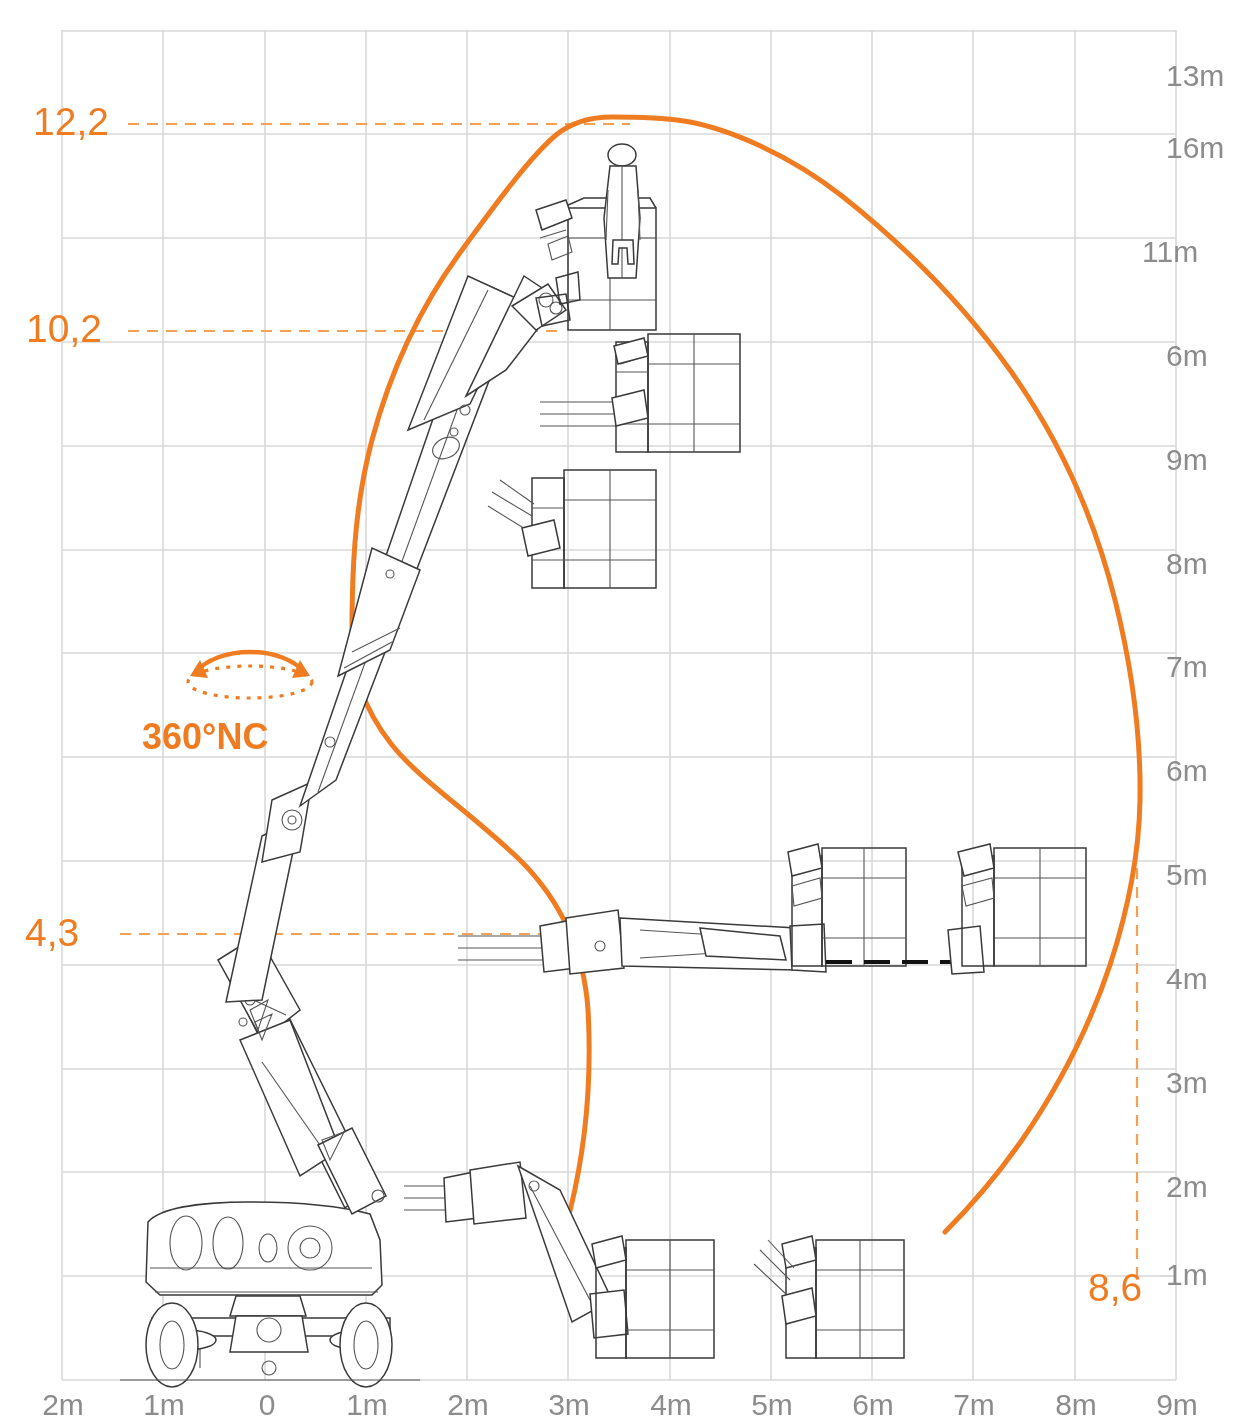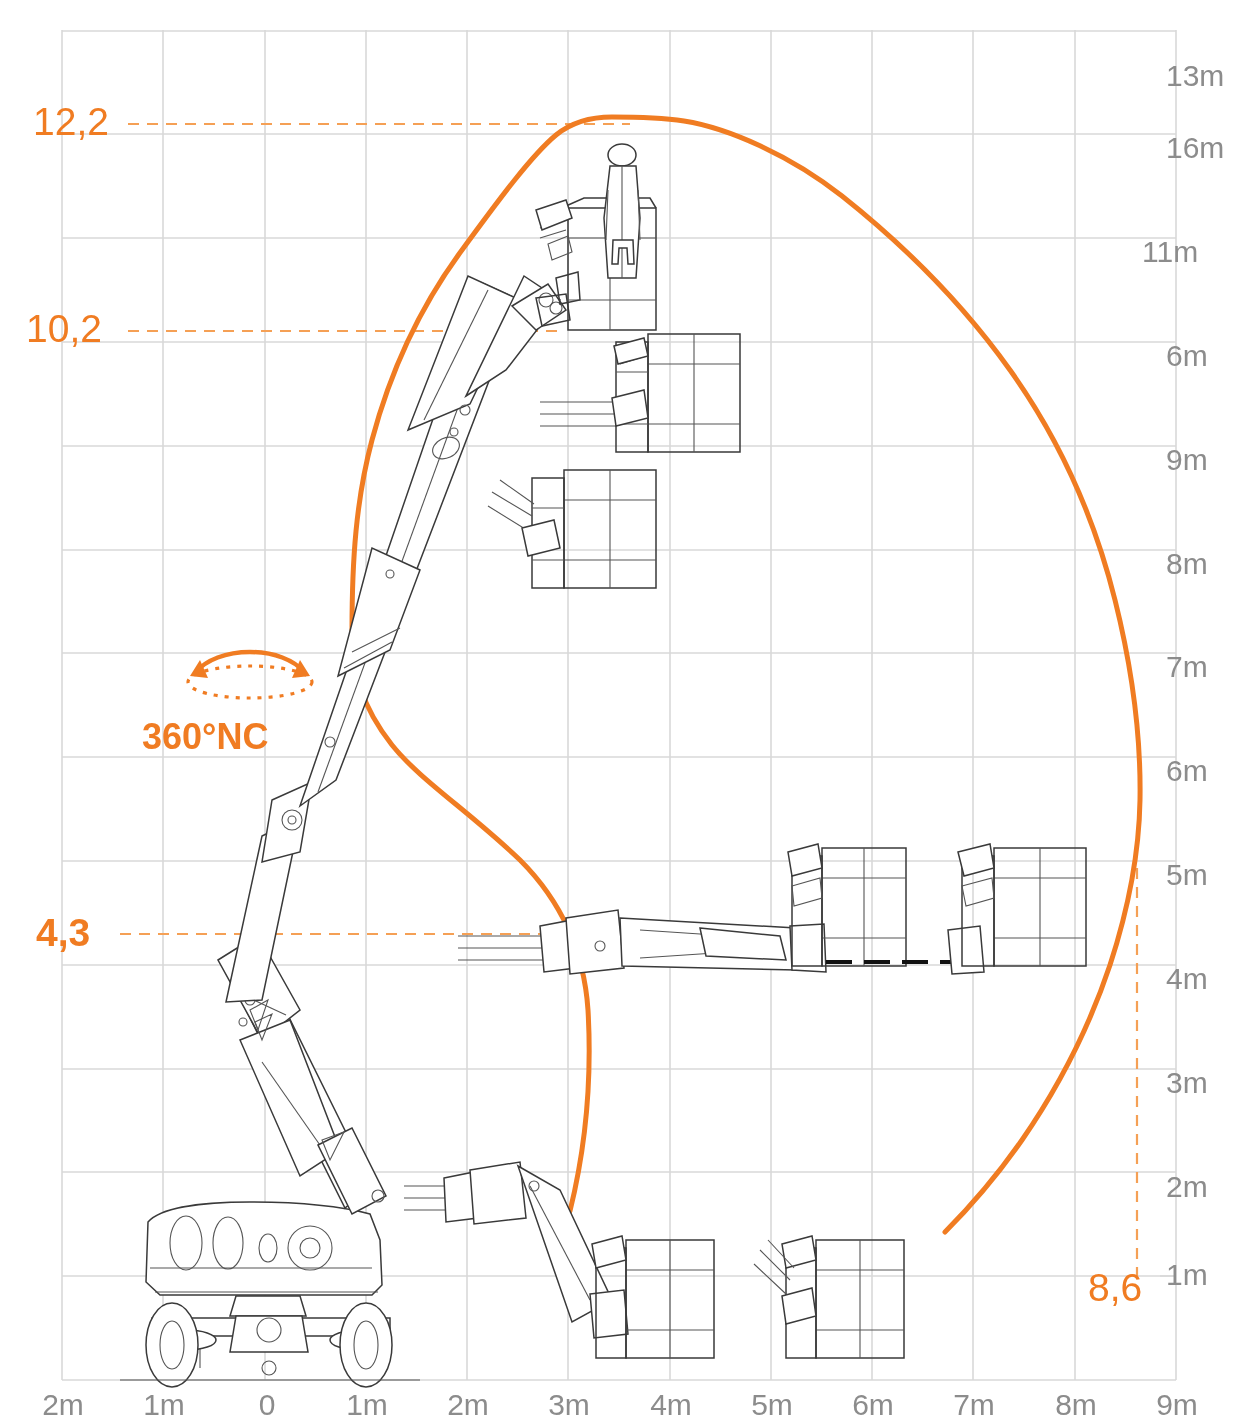--- a/index.html
+++ b/index.html
@@ -300,17 +300,17 @@
   <div class="axis-label x-label" style="left:538px;  top:1388px; width:62px;">3m</div>
   <div class="axis-label x-label" style="left:640px;  top:1388px; width:62px;">4m</div>
   <div class="axis-label x-label" style="left:741px;  top:1388px; width:62px;">5m</div>
   <div class="axis-label x-label" style="left:842px;  top:1388px; width:62px;">6m</div>
   <div class="axis-label x-label" style="left:943px;  top:1388px; width:62px;">7m</div>
   <div class="axis-label x-label" style="left:1045px; top:1388px; width:62px;">8m</div>
   <div class="axis-label x-label" style="left:1146px; top:1388px; width:62px;">9m</div>
 
   <div class="ann ann-big" style="left:33px; top:100px;">12,2</div>
   <div class="ann ann-big" style="left:26px; top:307px;">10,2</div>
-  <div class="ann ann-big" style="left:36px; top:911px;font-weight:bold;">4,3</div>
+  <div class="ann ann-big" style="left:25px; top:911px;">4,3</div>
   <div class="ann ann-big" style="left:1088px; top:1266px;">8,6</div>
   <div class="ann ann-rot" style="left:142px; top:716px;">360°NC</div>
 
 </div>
 
 </body></html>

